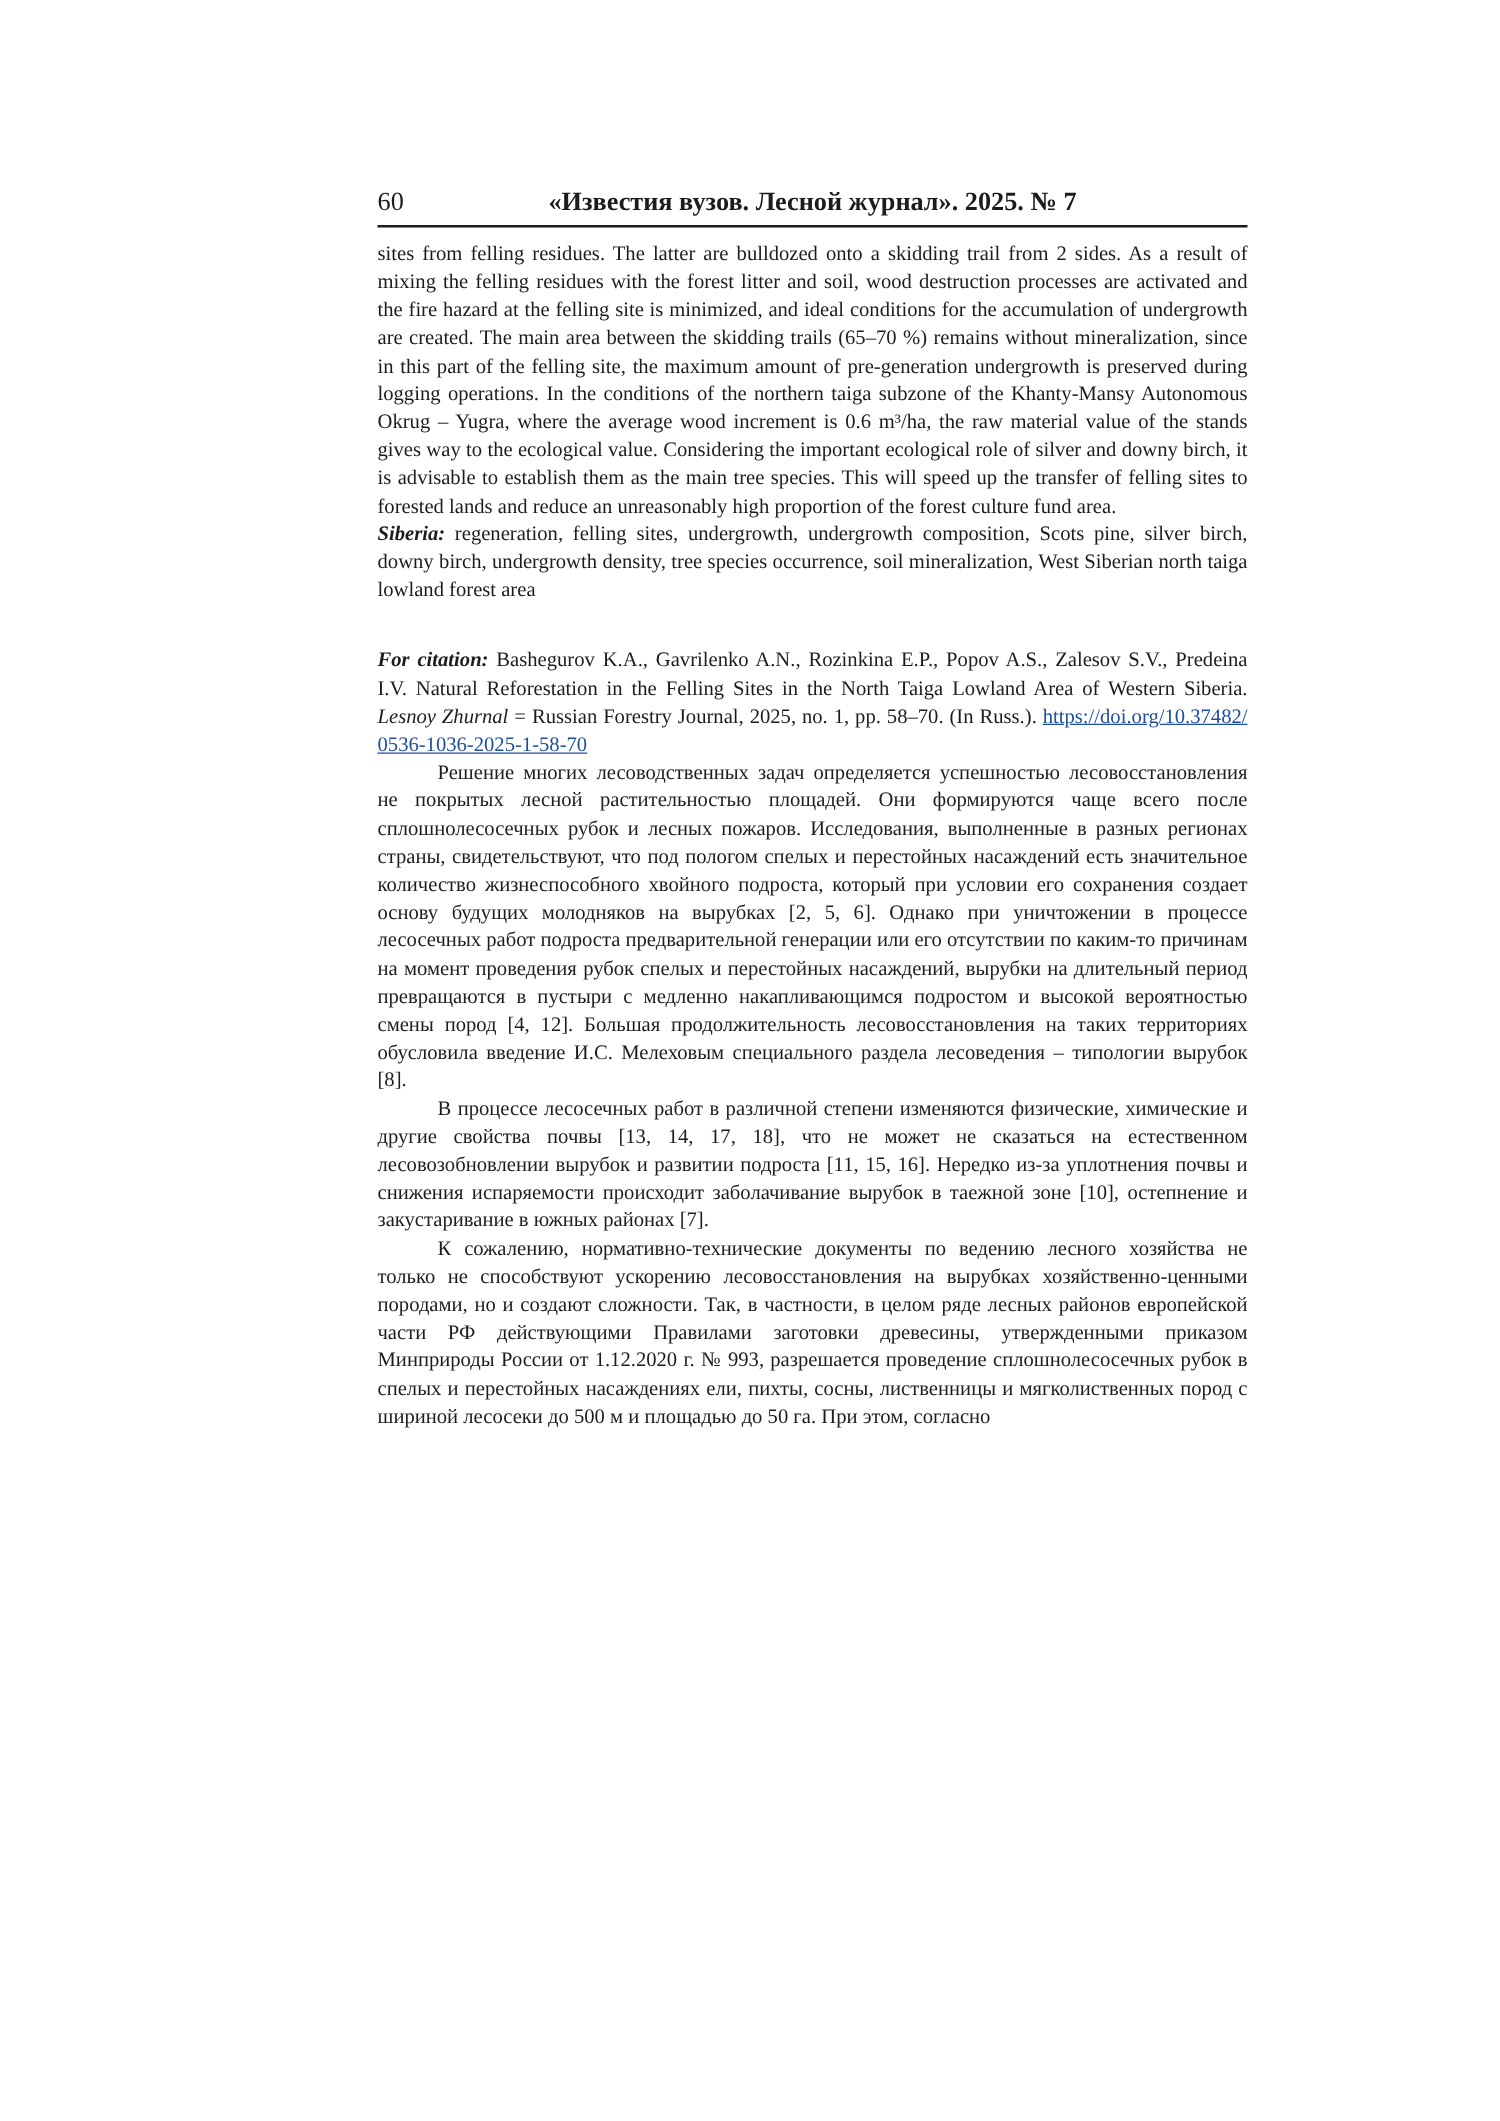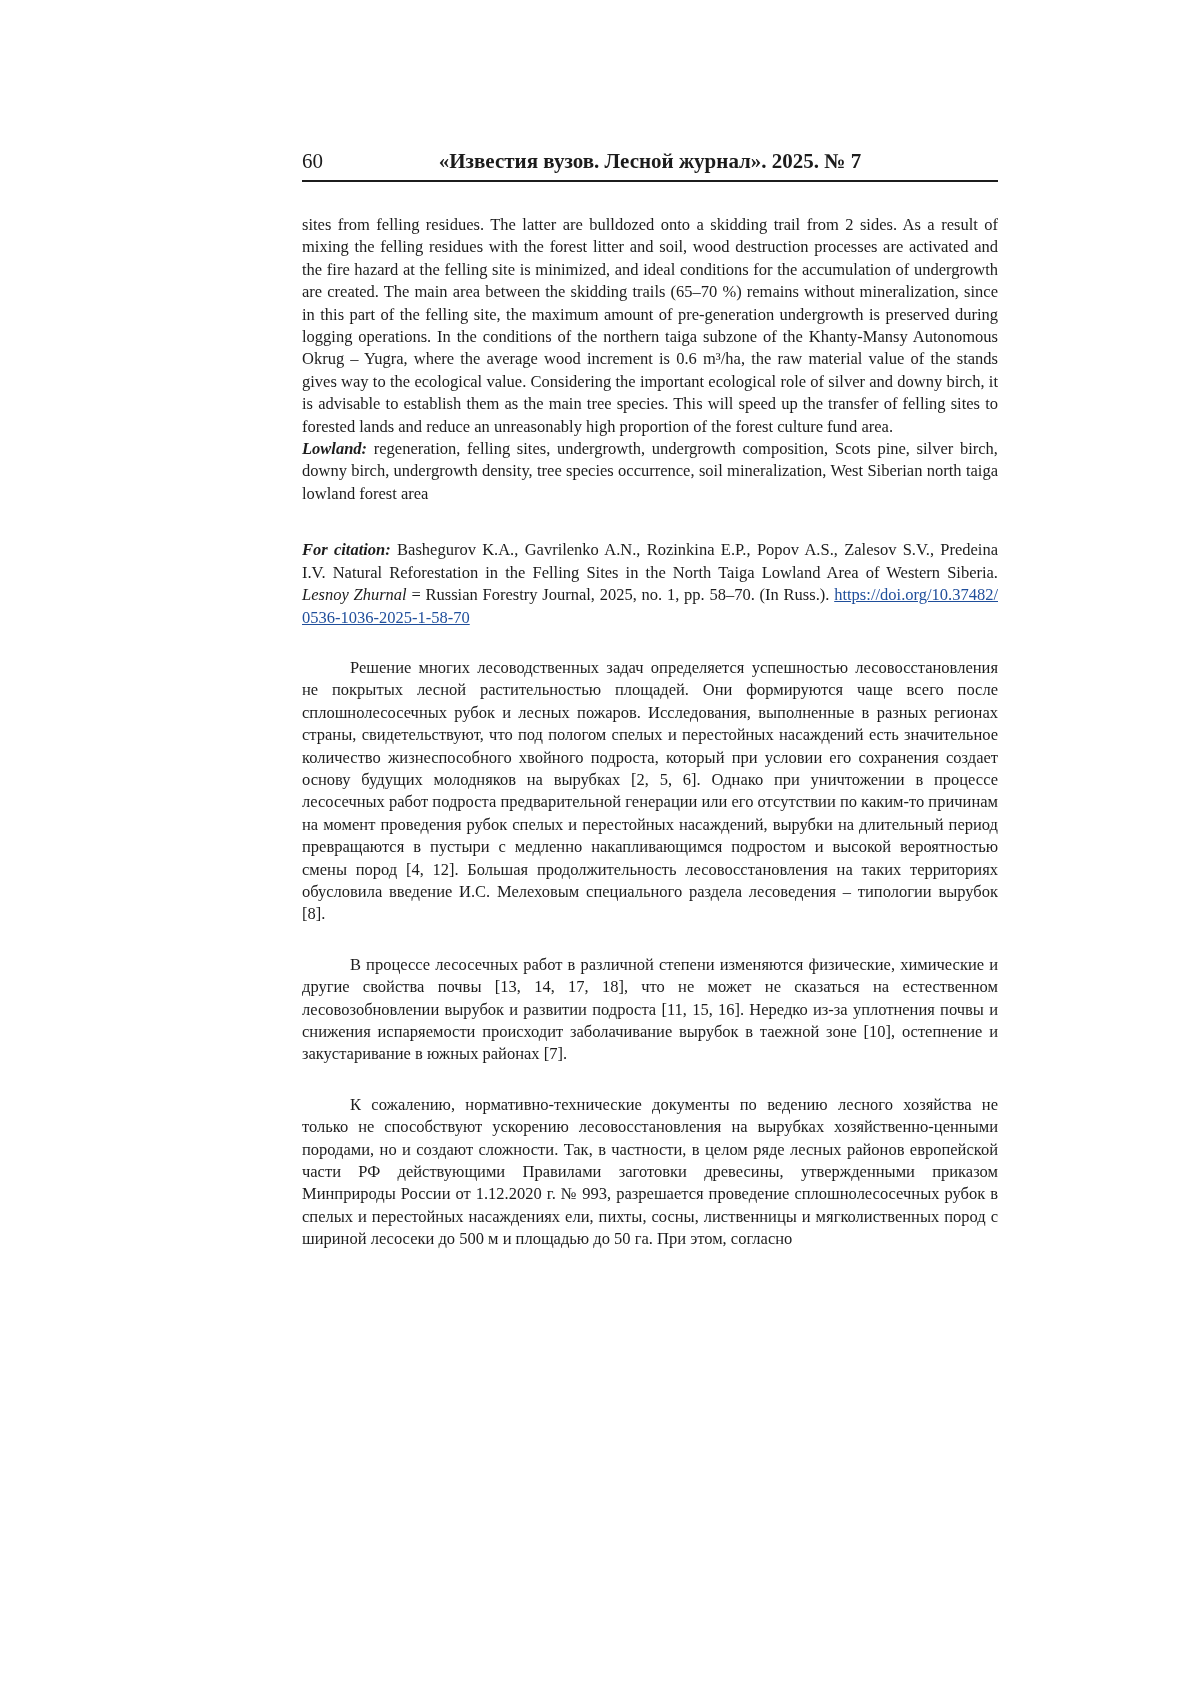--- a/index.html
+++ b/index.html
@@ -38,60 +38,59 @@
     left: 0;
     top: 0;
     font-weight: normal;
   }
   .body-text p,
   .body-text h2 {
     font-size: 16.5px;
     line-height: 22.4px;
     text-align: justify;
   }
-  .first-block { margin-top: 32px; }
+  .first-block { margin-top: 10px; }
   .bi { font-weight: bold; font-style: italic; }
   .i { font-style: italic; }
   .citation { margin-top: 34px; }
   .doi {
     color: #1f4e9b;
     text-decoration: underline;
     cursor: pointer;
     word-break: break-all;
   }
   .section-heading {
     text-align: center !important;
     font-style: italic;
     font-weight: normal;
     margin: 23px 0;
   }
   .ind {
     text-indent: 48px;
     hyphens: auto;
-    margin-top: 28px;
     -webkit-hyphens: auto;
   }
 </style>
 </head>
 <body>
 
 <div class="page">
   <div class="content">
 
     <header class="page-header">
       <span class="page-number">60</span>
       <span>«Известия вузов.  Лесной журнал».  2025.  № 7</span>
     </header>
 
     <div class="body-text">
 
       <p class="first-block">sites from felling residues. The latter are bulldozed onto a skidding trail from 2 sides. As a result of mixing the felling residues with the forest litter and soil, wood destruction processes are activated and the fire hazard at the felling site is minimized, and ideal conditions for the accumulation of undergrowth are created. The main area between the skidding trails (65–70 %) remains without mineralization, since in this part of the felling site, the maximum amount of pre-generation undergrowth is preserved during logging operations. In the conditions of the northern taiga subzone of the Khanty-Mansy Autonomous Okrug – Yugra, where the average wood increment is 0.6 m³/ha, the raw material value of the stands gives way to the ecological value. Considering the important ecological role of silver and downy birch, it is advisable to establish them as the main tree species. This will speed up the transfer of felling sites to forested lands and reduce an unreasonably high proportion of the forest culture fund area.</p>
 
       <p>
-        <span class="bi">Lowland:</span><span> regeneration, felling sites, undergrowth, undergrowth composition, Scots pine, silver birch, downy birch, undergrowth density, tree species occurrence, soil mineralization, West Siberian north taiga lowland forest area</span>
+        <span class="bi">Siberia:</span><span> regeneration, felling sites, undergrowth, undergrowth composition, Scots pine, silver birch, downy birch, undergrowth density, tree species occurrence, soil mineralization, West Siberian north taiga lowland forest area</span>
       </p>
 
       <p class="citation">
         <span class="bi">For citation:</span><span> Bashegurov K.A., Gavrilenko A.N., Rozinkina E.P., Popov A.S., Zalesov S.V., Predeina I.V. Natural Reforestation in the Felling Sites in the North Taiga Lowland Area of Western Siberia. </span><span class="i">Lesnoy Zhurnal</span><span> = Russian Forestry Journal, 2025, no. 1, pp. 58–70. (In Russ.). </span><a class="doi" href="#">https://doi.org/10.37482/0536-1036-2025-1-58-70</a>
       </p>
 
 
       <p class="ind">Решение многих лесоводственных задач определяется успешностью лесовосстановления не покрытых лесной растительностью площадей. Они формируются чаще всего после сплошнолесосечных рубок и лесных пожаров. Исследования, выполненные в разных регионах страны, свидетельствуют, что под пологом спелых и перестойных насаждений есть значительное количество жизнеспособного хвойного подроста, который при условии его сохранения создает основу будущих молодняков на вырубках [2, 5, 6]. Однако при уничтожении в процессе лесосечных работ подроста предварительной генерации или его отсутствии по каким-то причинам на момент проведения рубок спелых и перестойных насаждений, вырубки на длительный период превращаются в пустыри с медленно накапливающимся подростом и высокой вероятностью смены пород [4, 12]. Большая продолжительность лесовосстановления на таких территориях обусловила введение И.С. Мелеховым специального раздела лесоведения – типологии вырубок [8].</p>
 
       <p class="ind">В процессе лесосечных работ в различной степени изменяются физические, химические и другие свойства почвы [13, 14, 17, 18], что не может не сказаться на естественном лесовозобновлении вырубок и развитии подроста [11, 15, 16]. Нередко из-за уплотнения почвы и снижения испаряемости происходит заболачивание вырубок в таежной зоне [10], остепнение и закустаривание в южных районах [7].</p>

